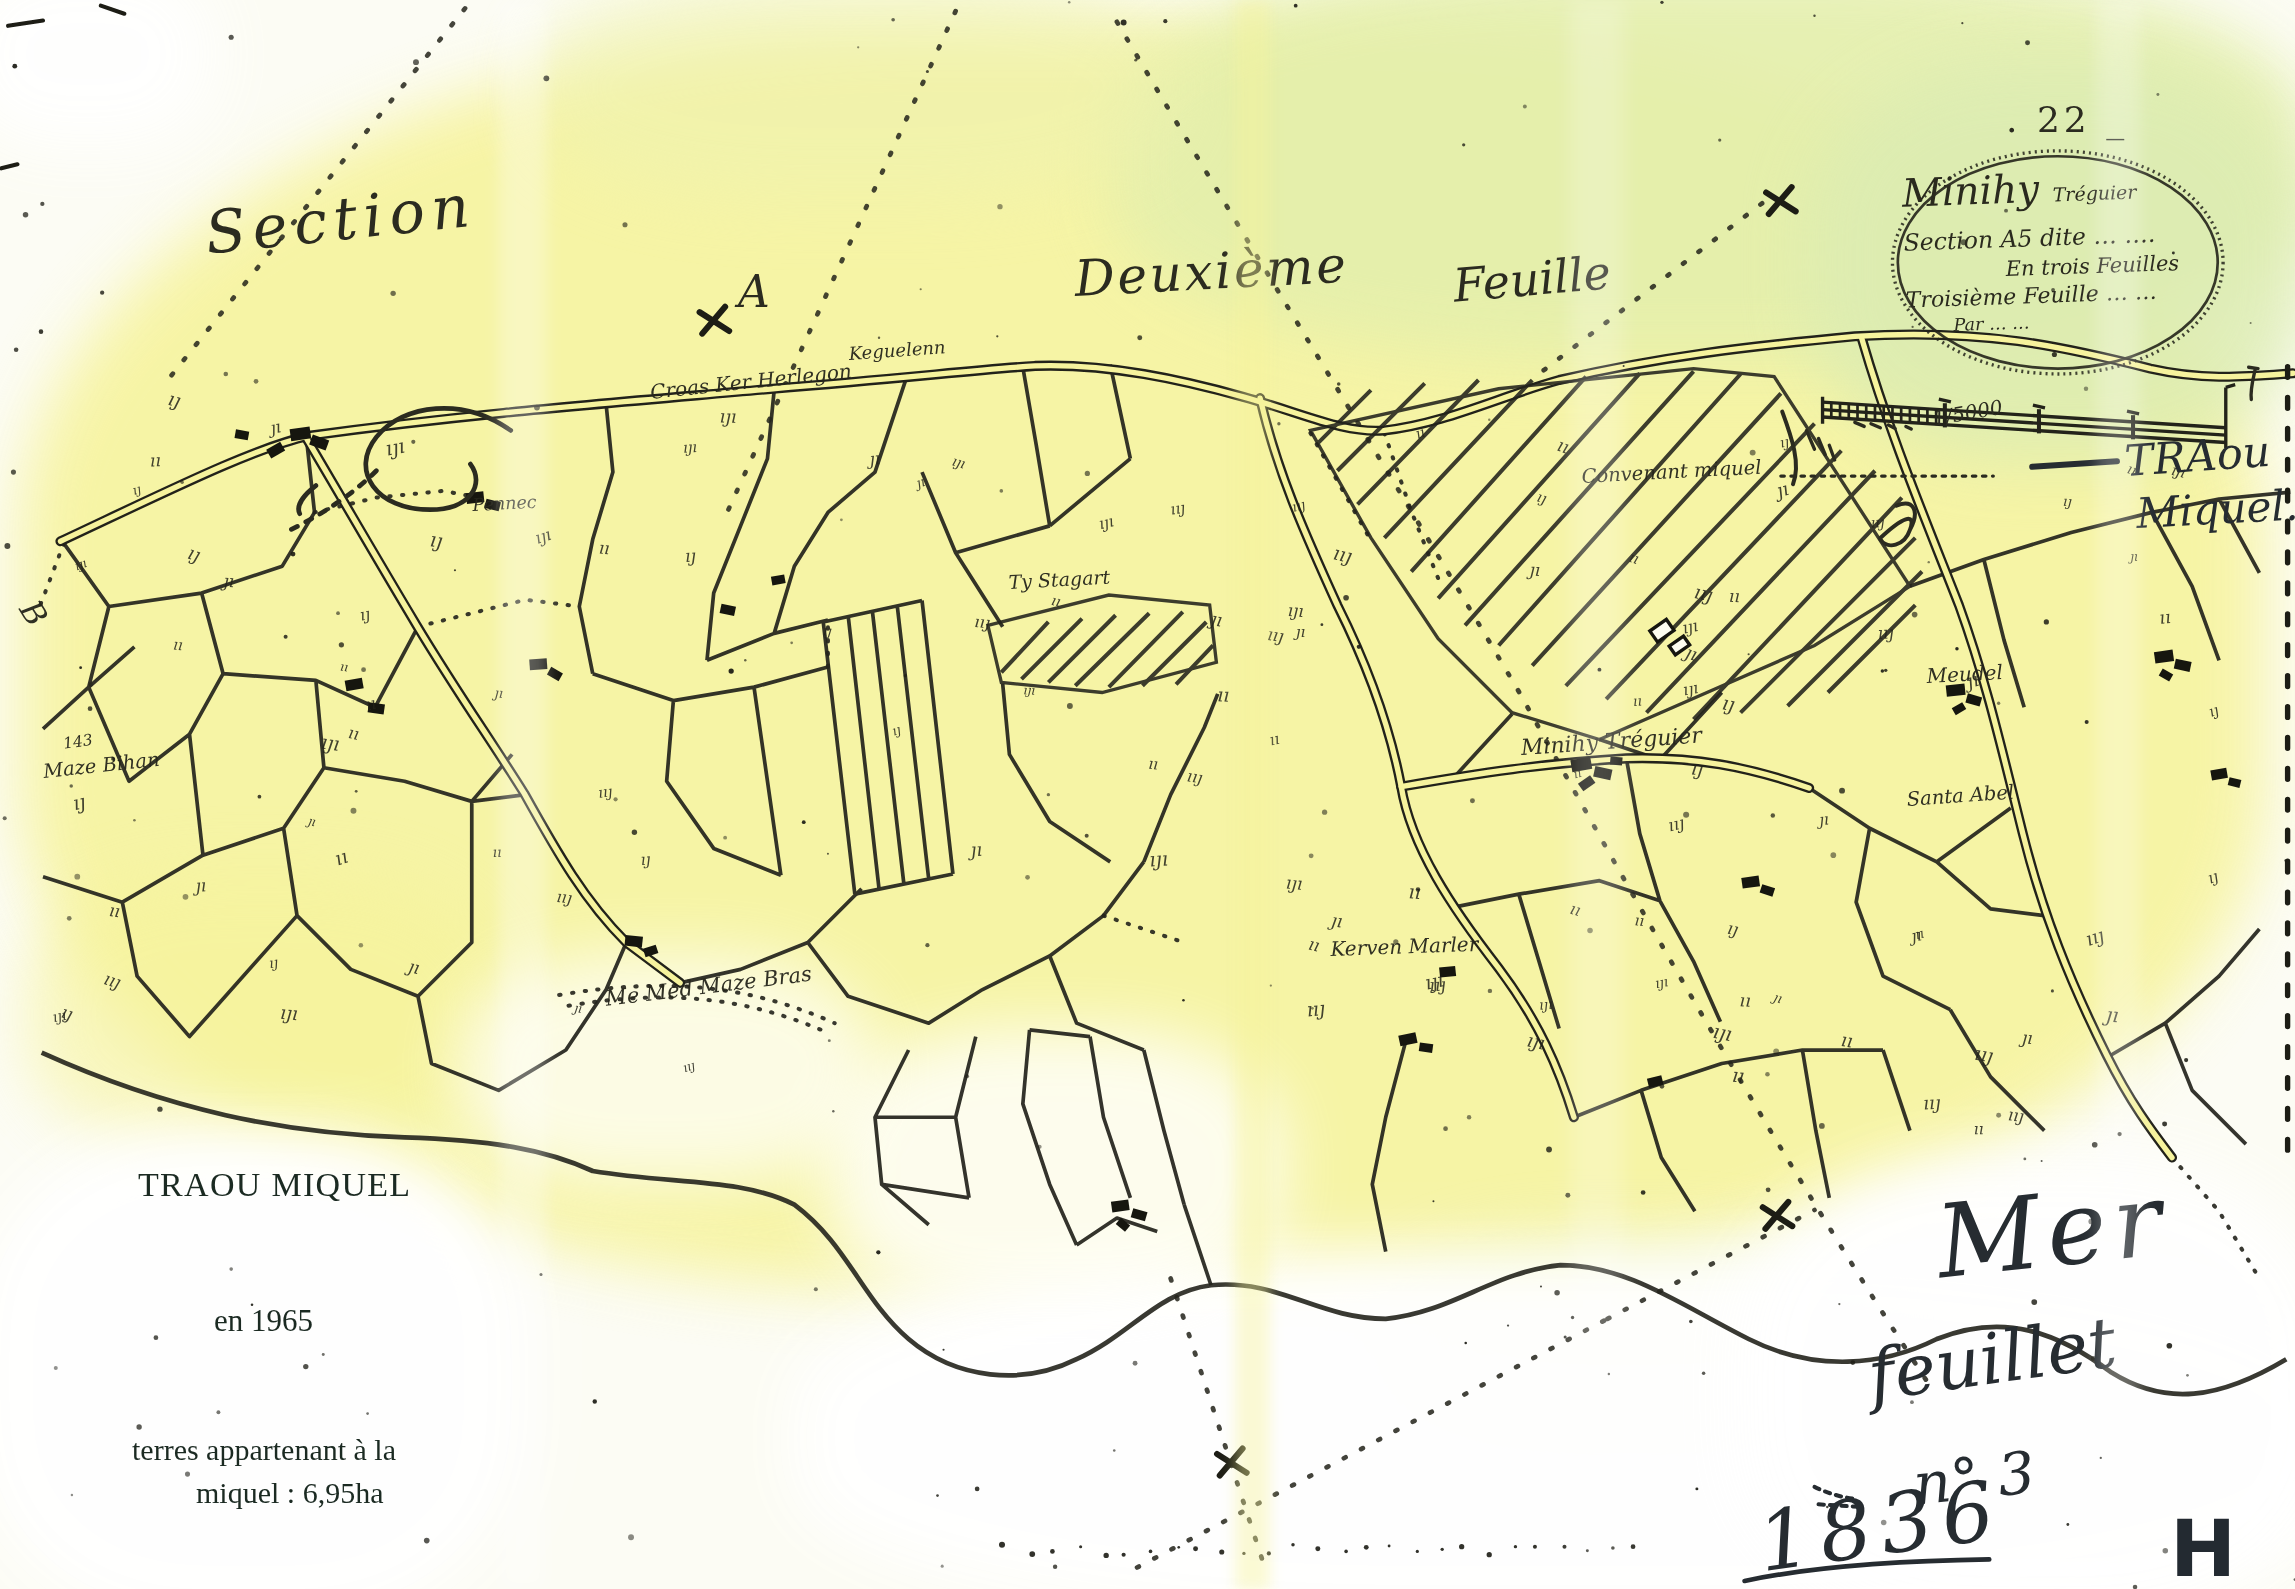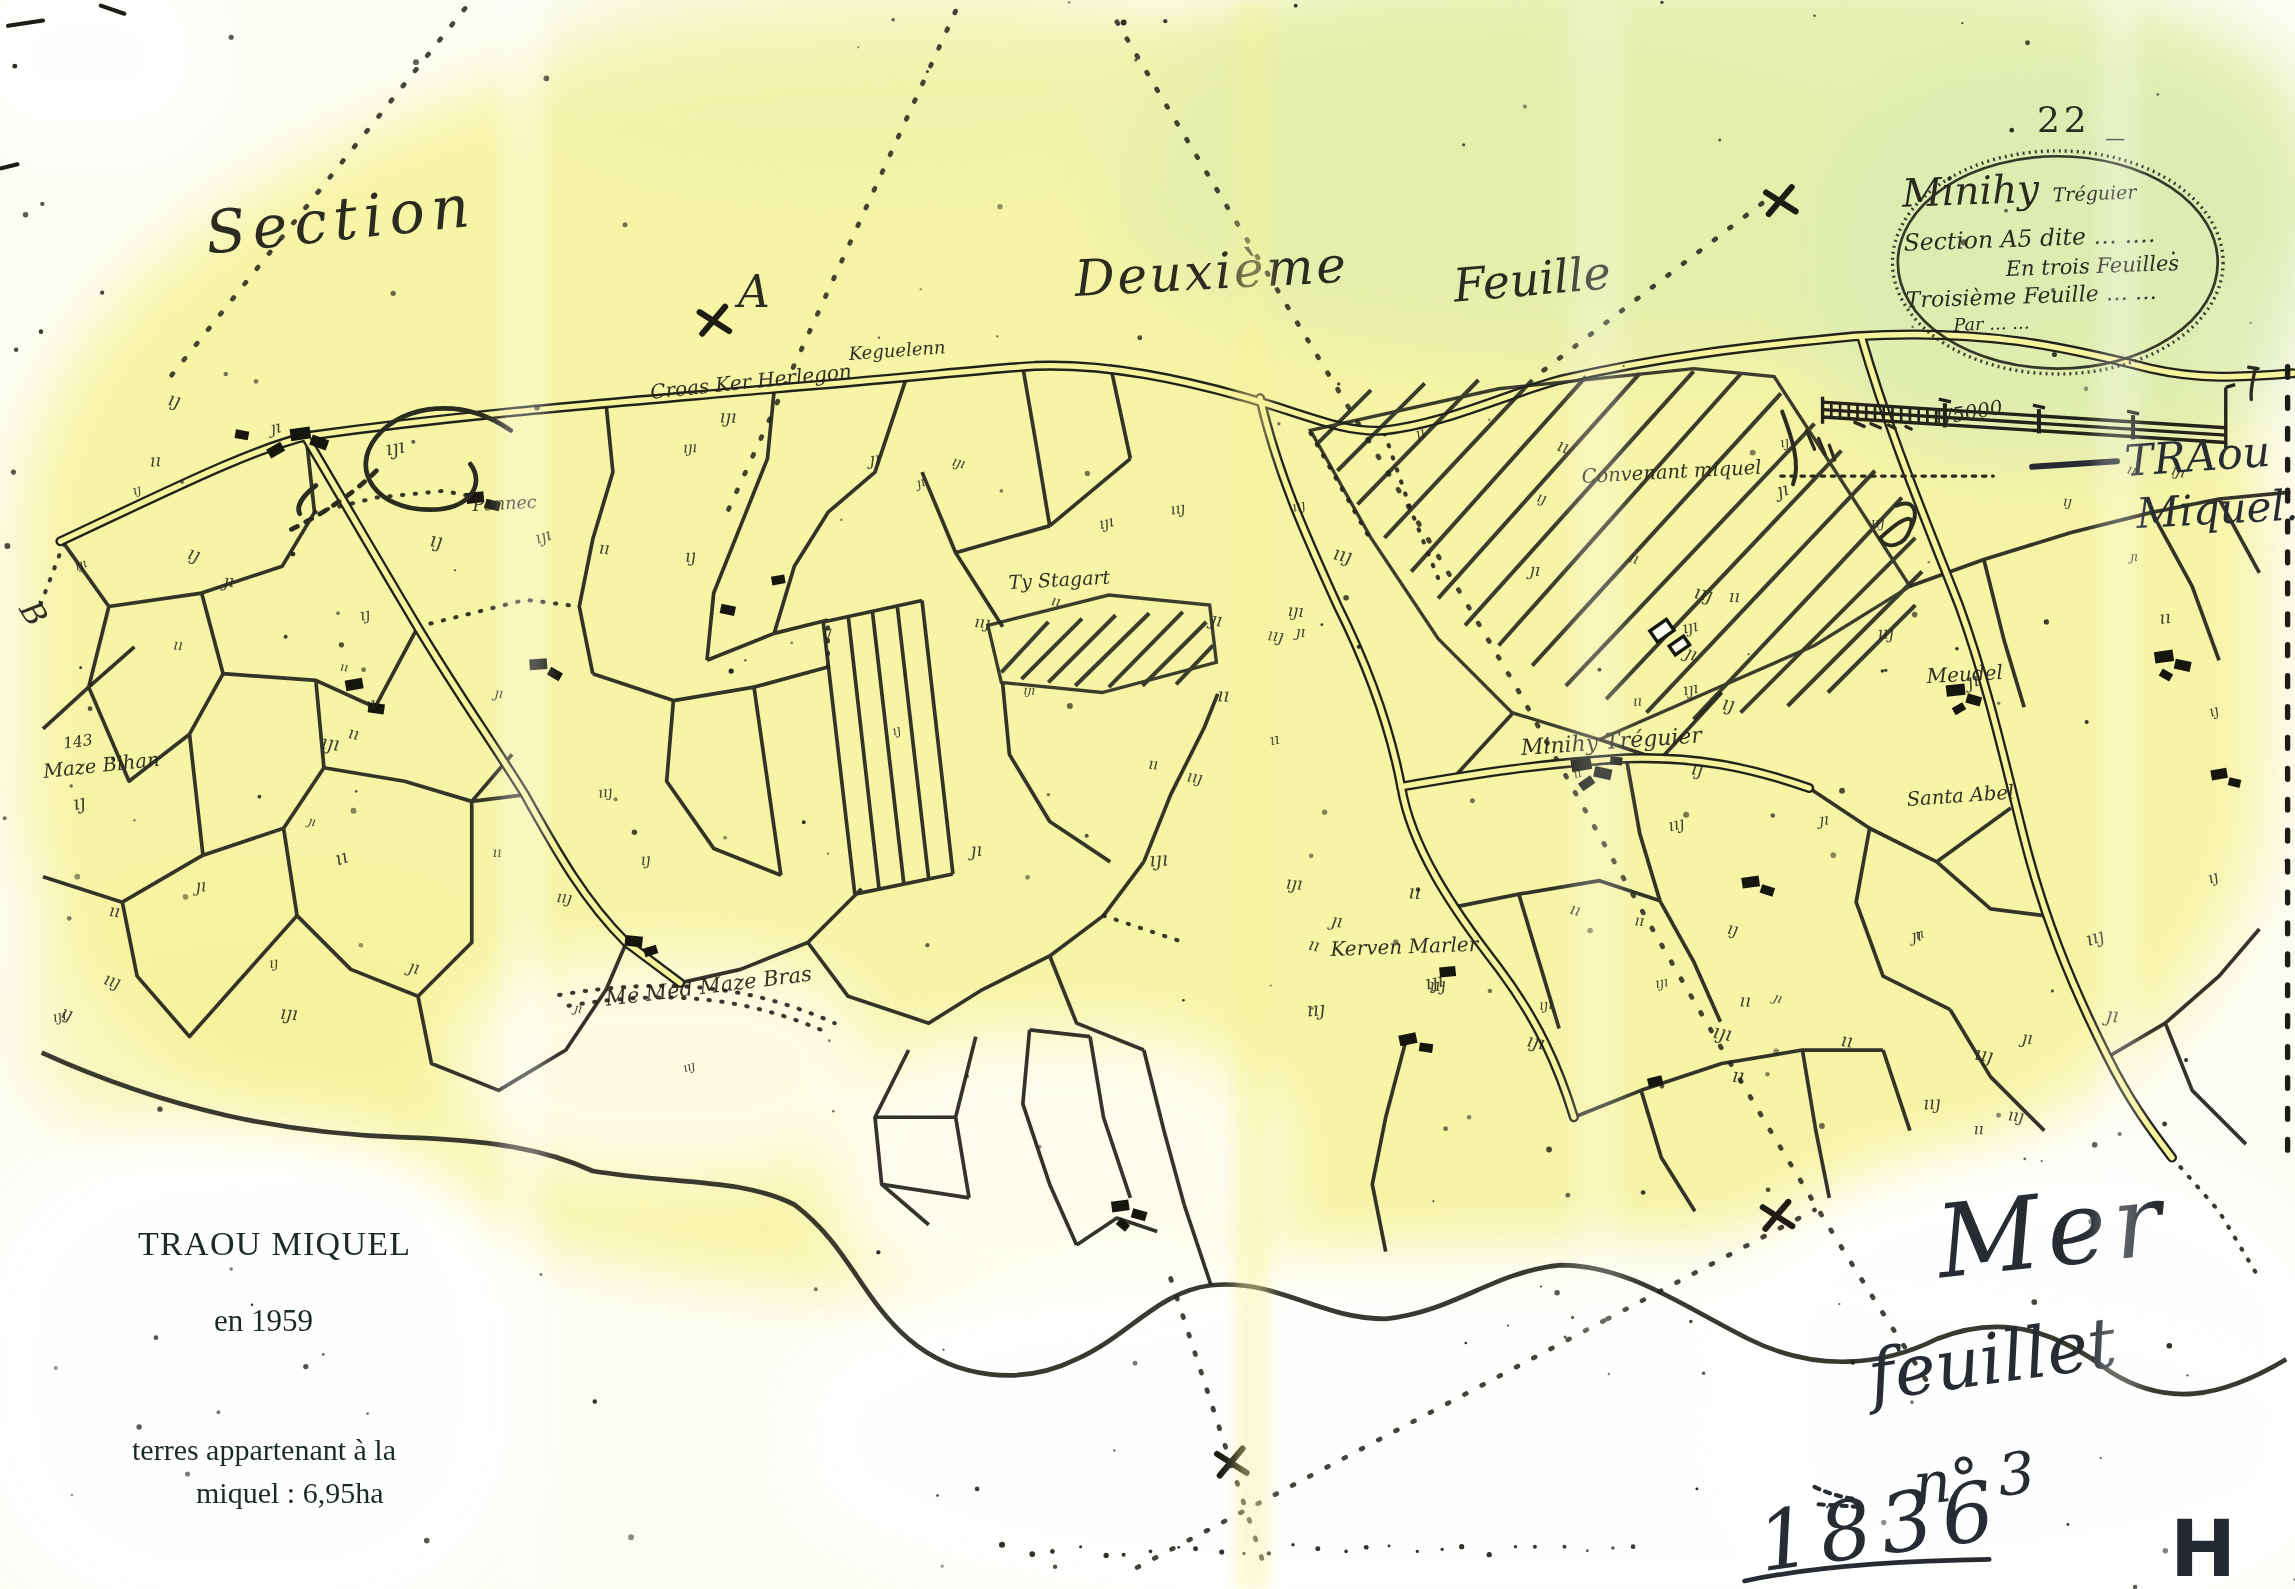--- a/index.html
+++ b/index.html
@@ -567,22 +567,22 @@
   <div class="script" style="left:1931px;top:407px;font-size:20px;transform:rotate(-10deg);">1/5000</div>
 
   <div class="script pen" style="left:2123px;top:436px;font-size:43px;transform:rotate(-4deg);">TRAou</div>
   <div class="script pen" style="left:2135px;top:489px;font-size:42px;transform:rotate(-3deg);">Miquel.</div>
   <div class="script pen" style="left:1931px;top:1184px;font-size:101px;letter-spacing:6.7px;transform:rotate(-6deg);">Mer</div>
   <div class="script pen" style="left:1863px;top:1336px;font-size:70px;transform:rotate(-8deg);">feuillet</div>
   <div class="script pen" style="left:1910px;top:1451px;font-size:58px;transform:rotate(-6deg);">n° 3</div>
   <div class="script pen" style="left:1752px;top:1496px;font-size:82px;letter-spacing:9.4px;transform:rotate(-8deg);">1836</div>
   <div style="position:absolute;left:2170px;top:1503px;font-size:79px;font-family:'DejaVu Sans',sans-serif;font-weight:700;color:#232a31;z-index:3;">H</div>
 
-  <div class="caption" style="left:138px;top:1225px;font-size:34px;letter-spacing:1.3px;">TRAOU  MIQUEL</div>
-  <div class="caption" style="left:214px;top:1303px;font-size:31px;">en  1959</div>
+  <div class="caption" style="left:138px;top:1166px;font-size:34px;letter-spacing:1.3px;">TRAOU  MIQUEL</div>
+  <div class="caption" style="left:214px;top:1303px;font-size:31px;">en  1965</div>
   <div class="caption" style="left:132px;top:1433px;font-size:30px;">terres appartenant à la</div>
   <div class="caption" style="left:196px;top:1476px;font-size:30px;">miquel :  6,95ha</div>
 
   <div class="tiny-label" style="left:649px;top:380px;font-size:20px;transform:rotate(-6deg);">Croas Ker Herlegon</div>
   <div class="tiny-label" style="left:848px;top:343px;font-size:18px;transform:rotate(-4deg);">Keguelenn</div>
   <div class="tiny-label" style="left:1008px;top:571px;font-size:19px;transform:rotate(-3deg);">Ty Stagart</div>
   <div class="tiny-label" style="left:1581px;top:465px;font-size:19.5px;transform:rotate(-3deg);">Convenant miquel</div>
   <div class="tiny-label" style="left:1520px;top:735px;font-size:22px;transform:rotate(-4deg);">Minihy Tréguier</div>
   <div class="tiny-label" style="left:1330px;top:937px;font-size:20px;transform:rotate(-2deg);">Kerven Marler</div>
   <div class="tiny-label" style="left:604px;top:987px;font-size:21px;transform:rotate(-7deg);">Me Med Maze Bras</div>

